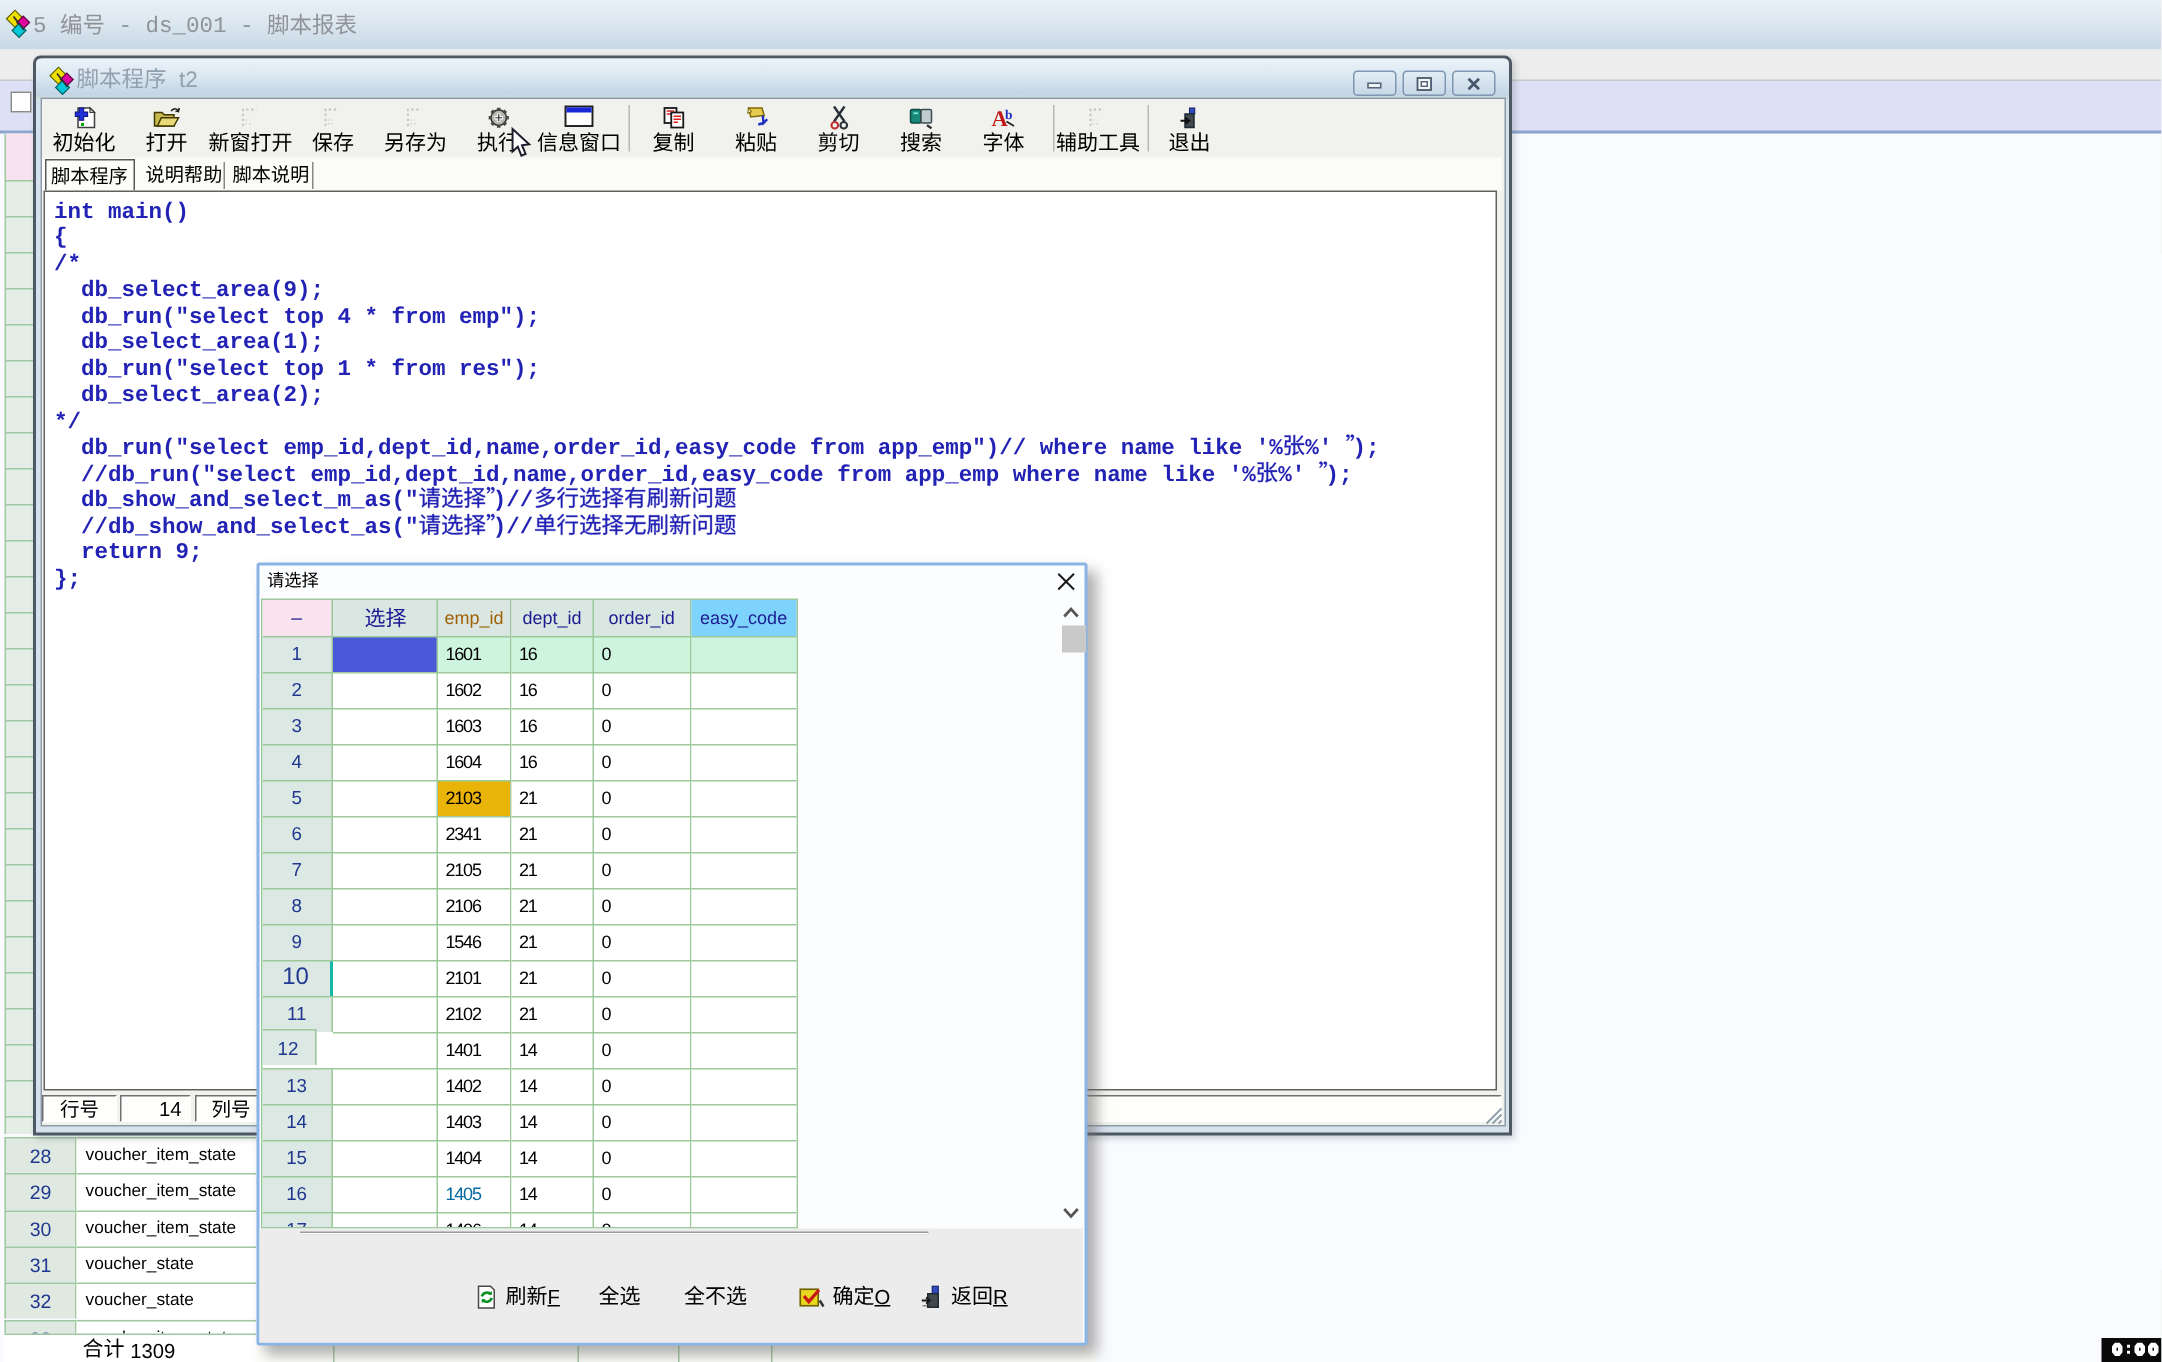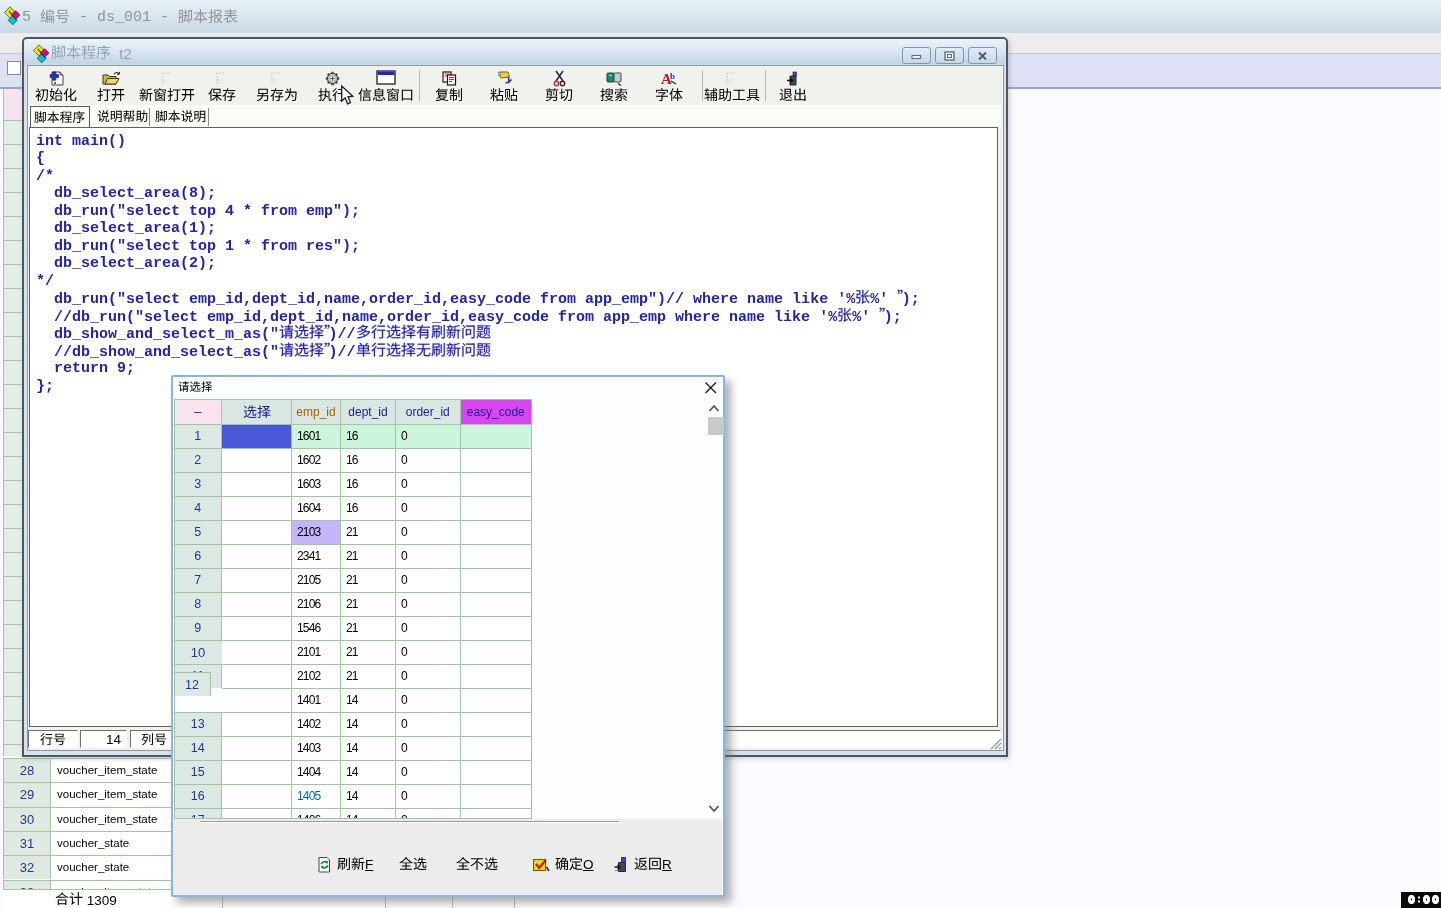--- a/index.html
+++ b/index.html
@@ -374,21 +374,21 @@
         <use href="#g2" transform="translate(0.00,10.94) scale(0.0128,-0.0128)" fill="#000"></use>
         <use href="#g3" transform="translate(12.80,10.94) scale(0.0128,-0.0128)" fill="#000"></use>
         <use href="#g42" transform="translate(25.60,10.94) scale(0.0128,-0.0128)" fill="#000"></use>
         <use href="#g43" transform="translate(38.40,10.94) scale(0.0128,-0.0128)" fill="#000"></use>
       </svg>
       <div style="position:absolute;left:179.5px;top:42px;width:1px;height:18px;background:#888"></div>
       <div style="position:absolute;left:1px;top:61px;width:969px;height:600px;background:#fff;border:1px solid #606060;box-sizing:border-box;overflow:hidden">
         <div style="position:absolute;left:6px;top:4.5px;height:17.5px;line-height:17.5px;font-family:'Liberation Mono',monospace;font-weight:bold;font-size:15px;color:#2222b4;white-space:pre"><span style="white-space:pre">int main()</span></div>
         <div style="position:absolute;left:6px;top:22.0px;height:17.5px;line-height:17.5px;font-family:'Liberation Mono',monospace;font-weight:bold;font-size:15px;color:#2222b4;white-space:pre"><span style="white-space:pre">{</span></div>
         <div style="position:absolute;left:6px;top:39.5px;height:17.5px;line-height:17.5px;font-family:'Liberation Mono',monospace;font-weight:bold;font-size:15px;color:#2222b4;white-space:pre"><span style="white-space:pre">/*</span></div>
-        <div style="position:absolute;left:6px;top:57.0px;height:17.5px;line-height:17.5px;font-family:'Liberation Mono',monospace;font-weight:bold;font-size:15px;color:#2222b4;white-space:pre"><span style="white-space:pre">  db_select_area(8);</span></div>
+        <div style="position:absolute;left:6px;top:57.0px;height:17.5px;line-height:17.5px;font-family:'Liberation Mono',monospace;font-weight:bold;font-size:15px;color:#2222b4;white-space:pre"><span style="white-space:pre">  db_select_area(9);</span></div>
         <div style="position:absolute;left:6px;top:74.5px;height:17.5px;line-height:17.5px;font-family:'Liberation Mono',monospace;font-weight:bold;font-size:15px;color:#2222b4;white-space:pre"><span style="white-space:pre">  db_run("select top 4 * from emp");</span></div>
         <div style="position:absolute;left:6px;top:92.0px;height:17.5px;line-height:17.5px;font-family:'Liberation Mono',monospace;font-weight:bold;font-size:15px;color:#2222b4;white-space:pre"><span style="white-space:pre">  db_select_area(1);</span></div>
         <div style="position:absolute;left:6px;top:109.5px;height:17.5px;line-height:17.5px;font-family:'Liberation Mono',monospace;font-weight:bold;font-size:15px;color:#2222b4;white-space:pre"><span style="white-space:pre">  db_run("select top 1 * from res");</span></div>
         <div style="position:absolute;left:6px;top:127.0px;height:17.5px;line-height:17.5px;font-family:'Liberation Mono',monospace;font-weight:bold;font-size:15px;color:#2222b4;white-space:pre"><span style="white-space:pre">  db_select_area(2);</span></div>
         <div style="position:absolute;left:6px;top:144.5px;height:17.5px;line-height:17.5px;font-family:'Liberation Mono',monospace;font-weight:bold;font-size:15px;color:#2222b4;white-space:pre"><span style="white-space:pre">*/</span></div>
         <div style="position:absolute;left:6px;top:162.0px;height:17.5px;line-height:17.5px;font-family:'Liberation Mono',monospace;font-weight:bold;font-size:15px;color:#2222b4;white-space:pre"><span style="white-space:pre">  db_run("select emp_id,dept_id,name,order_id,easy_code from app_emp")// where name like '%</span><svg width="15.0" height="15.0" style="overflow:visible;vertical-align:-2.5px">
             <use href="#g45" transform="translate(0.00,12.32) scale(0.0150,-0.0150)" fill="#2222b4" stroke="#2222b4" stroke-width="14"></use>
           </svg><span style="white-space:pre">%' </span><svg width="4.5" height="15.0" style="overflow:visible;vertical-align:-2.5px">
             <use href="#g46" transform="translate(0.00,12.32) scale(0.0150,-0.0150)" fill="#2222b4" stroke="#2222b4" stroke-width="14"></use>
           </svg><span style="white-space:pre">);</span></div>
@@ -466,21 +466,21 @@
       <div style="position:absolute;left:0;top:0;width:47.5px;height:23.5px;background:#f9e3ee;border-right:1px solid #9cc89c;box-sizing:border-box;display:flex;align-items:center;justify-content:center;font-family:'Liberation Sans',sans-serif;font-size:13px;color:#1c1c90">–</div>
       <div style="position:absolute;left:47.5px;top:0;width:70.0px;height:23.5px;background:#d9e6e2;border-right:1px solid #9cc89c;box-sizing:border-box;display:flex;align-items:center;justify-content:center;font-family:'Liberation Sans',sans-serif;font-size:12px;color:#1c1c90">
         <svg width="28.0" height="14.0" style="overflow:visible;">
           <use href="#g48" transform="translate(0.00,11.97) scale(0.0140,-0.0140)" fill="#1c1c90"></use>
           <use href="#g49" transform="translate(14.00,11.97) scale(0.0140,-0.0140)" fill="#1c1c90"></use>
         </svg>
       </div>
       <div style="position:absolute;left:117.5px;top:0;width:49.0px;height:23.5px;background:#d9e6e2;border-right:1px solid #9cc89c;box-sizing:border-box;display:flex;align-items:center;justify-content:center;font-family:'Liberation Sans',sans-serif;font-size:12px;color:#a16207">emp_id</div>
       <div style="position:absolute;left:166.5px;top:0;width:55.0px;height:23.5px;background:#d9e6e2;border-right:1px solid #9cc89c;box-sizing:border-box;display:flex;align-items:center;justify-content:center;font-family:'Liberation Sans',sans-serif;font-size:12px;color:#1c1c90">dept_id</div>
       <div style="position:absolute;left:221.5px;top:0;width:64.5px;height:23.5px;background:#d9e6e2;border-right:1px solid #9cc89c;box-sizing:border-box;display:flex;align-items:center;justify-content:center;font-family:'Liberation Sans',sans-serif;font-size:12px;color:#1c1c90">order_id</div>
-      <div style="position:absolute;left:286.0px;top:0;width:71.5px;height:23.5px;background:#d946ef;border-right:1px solid #9cc89c;box-sizing:border-box;display:flex;align-items:center;justify-content:center;font-family:'Liberation Sans',sans-serif;font-size:12px;color:#1c1c90">easy_code</div>
+      <div style="position:absolute;left:286.0px;top:0;width:71.5px;height:23.5px;background:#7dd3fc;border-right:1px solid #9cc89c;box-sizing:border-box;display:flex;align-items:center;justify-content:center;font-family:'Liberation Sans',sans-serif;font-size:12px;color:#1c1c90">easy_code</div>
       <div style="position:absolute;left:0;top:23.5px;width:47.5px;height:24px;background:#dce8e3;border-right:1px solid #9cc89c;border-top:1px solid #9cc89c;box-sizing:border-box;display:flex;align-items:center;justify-content:center;font-family:'Liberation Sans',sans-serif;font-size:12.5px;color:#203890">1</div>
       <div style="position:absolute;left:47.5px;top:23.5px;width:70.0px;height:24px;background:#4a58d8;border-right:1px solid #9cc89c;border-top:1px solid #9cc89c;box-sizing:border-box;display:flex;align-items:center;padding-left:5px;font-family:'Liberation Sans',sans-serif;font-size:12px;letter-spacing:-0.8px;color:#000"></div>
       <div style="position:absolute;left:117.5px;top:23.5px;width:49.0px;height:24px;background:#cdf4dc;border-right:1px solid #9cc89c;border-top:1px solid #9cc89c;box-sizing:border-box;display:flex;align-items:center;padding-left:5px;font-family:'Liberation Sans',sans-serif;font-size:12px;letter-spacing:-0.8px;color:#000">1601</div>
       <div style="position:absolute;left:166.5px;top:23.5px;width:55.0px;height:24px;background:#cdf4dc;border-right:1px solid #9cc89c;border-top:1px solid #9cc89c;box-sizing:border-box;display:flex;align-items:center;padding-left:5px;font-family:'Liberation Sans',sans-serif;font-size:12px;letter-spacing:-0.8px;color:#000">16</div>
       <div style="position:absolute;left:221.5px;top:23.5px;width:64.5px;height:24px;background:#cdf4dc;border-right:1px solid #9cc89c;border-top:1px solid #9cc89c;box-sizing:border-box;display:flex;align-items:center;padding-left:5px;font-family:'Liberation Sans',sans-serif;font-size:12px;letter-spacing:-0.8px;color:#000">0</div>
       <div style="position:absolute;left:286.0px;top:23.5px;width:71.5px;height:24px;background:#cdf4dc;border-right:1px solid #9cc89c;border-top:1px solid #9cc89c;box-sizing:border-box;display:flex;align-items:center;padding-left:5px;font-family:'Liberation Sans',sans-serif;font-size:12px;letter-spacing:-0.8px;color:#000"></div>
       <div style="position:absolute;left:0;top:47.5px;width:47.5px;height:24px;background:#dce8e3;border-right:1px solid #9cc89c;border-top:1px solid #9cc89c;box-sizing:border-box;display:flex;align-items:center;justify-content:center;font-family:'Liberation Sans',sans-serif;font-size:12.5px;color:#203890">2</div>
       <div style="position:absolute;left:47.5px;top:47.5px;width:70.0px;height:24px;background:#fff;border-right:1px solid #9cc89c;border-top:1px solid #9cc89c;box-sizing:border-box;display:flex;align-items:center;padding-left:5px;font-family:'Liberation Sans',sans-serif;font-size:12px;letter-spacing:-0.8px;color:#000"></div>
       <div style="position:absolute;left:117.5px;top:47.5px;width:49.0px;height:24px;background:#fff;border-right:1px solid #9cc89c;border-top:1px solid #9cc89c;box-sizing:border-box;display:flex;align-items:center;padding-left:5px;font-family:'Liberation Sans',sans-serif;font-size:12px;letter-spacing:-0.8px;color:#000">1602</div>
       <div style="position:absolute;left:166.5px;top:47.5px;width:55.0px;height:24px;background:#fff;border-right:1px solid #9cc89c;border-top:1px solid #9cc89c;box-sizing:border-box;display:flex;align-items:center;padding-left:5px;font-family:'Liberation Sans',sans-serif;font-size:12px;letter-spacing:-0.8px;color:#000">16</div>
@@ -493,21 +493,21 @@
       <div style="position:absolute;left:221.5px;top:71.5px;width:64.5px;height:24px;background:#fff;border-right:1px solid #9cc89c;border-top:1px solid #9cc89c;box-sizing:border-box;display:flex;align-items:center;padding-left:5px;font-family:'Liberation Sans',sans-serif;font-size:12px;letter-spacing:-0.8px;color:#000">0</div>
       <div style="position:absolute;left:286.0px;top:71.5px;width:71.5px;height:24px;background:#fff;border-right:1px solid #9cc89c;border-top:1px solid #9cc89c;box-sizing:border-box;display:flex;align-items:center;padding-left:5px;font-family:'Liberation Sans',sans-serif;font-size:12px;letter-spacing:-0.8px;color:#000"></div>
       <div style="position:absolute;left:0;top:95.5px;width:47.5px;height:24px;background:#dce8e3;border-right:1px solid #9cc89c;border-top:1px solid #9cc89c;box-sizing:border-box;display:flex;align-items:center;justify-content:center;font-family:'Liberation Sans',sans-serif;font-size:12.5px;color:#203890">4</div>
       <div style="position:absolute;left:47.5px;top:95.5px;width:70.0px;height:24px;background:#fff;border-right:1px solid #9cc89c;border-top:1px solid #9cc89c;box-sizing:border-box;display:flex;align-items:center;padding-left:5px;font-family:'Liberation Sans',sans-serif;font-size:12px;letter-spacing:-0.8px;color:#000"></div>
       <div style="position:absolute;left:117.5px;top:95.5px;width:49.0px;height:24px;background:#fff;border-right:1px solid #9cc89c;border-top:1px solid #9cc89c;box-sizing:border-box;display:flex;align-items:center;padding-left:5px;font-family:'Liberation Sans',sans-serif;font-size:12px;letter-spacing:-0.8px;color:#000">1604</div>
       <div style="position:absolute;left:166.5px;top:95.5px;width:55.0px;height:24px;background:#fff;border-right:1px solid #9cc89c;border-top:1px solid #9cc89c;box-sizing:border-box;display:flex;align-items:center;padding-left:5px;font-family:'Liberation Sans',sans-serif;font-size:12px;letter-spacing:-0.8px;color:#000">16</div>
       <div style="position:absolute;left:221.5px;top:95.5px;width:64.5px;height:24px;background:#fff;border-right:1px solid #9cc89c;border-top:1px solid #9cc89c;box-sizing:border-box;display:flex;align-items:center;padding-left:5px;font-family:'Liberation Sans',sans-serif;font-size:12px;letter-spacing:-0.8px;color:#000">0</div>
       <div style="position:absolute;left:286.0px;top:95.5px;width:71.5px;height:24px;background:#fff;border-right:1px solid #9cc89c;border-top:1px solid #9cc89c;box-sizing:border-box;display:flex;align-items:center;padding-left:5px;font-family:'Liberation Sans',sans-serif;font-size:12px;letter-spacing:-0.8px;color:#000"></div>
       <div style="position:absolute;left:0;top:119.5px;width:47.5px;height:24px;background:#dce8e3;border-right:1px solid #9cc89c;border-top:1px solid #9cc89c;box-sizing:border-box;display:flex;align-items:center;justify-content:center;font-family:'Liberation Sans',sans-serif;font-size:12.5px;color:#203890">5</div>
       <div style="position:absolute;left:47.5px;top:119.5px;width:70.0px;height:24px;background:#fff;border-right:1px solid #9cc89c;border-top:1px solid #9cc89c;box-sizing:border-box;display:flex;align-items:center;padding-left:5px;font-family:'Liberation Sans',sans-serif;font-size:12px;letter-spacing:-0.8px;color:#000"></div>
-      <div style="position:absolute;left:117.5px;top:119.5px;width:49.0px;height:24px;background:#c4b5fd;border-right:1px solid #9cc89c;border-top:1px solid #9cc89c;box-sizing:border-box;display:flex;align-items:center;padding-left:5px;font-family:'Liberation Sans',sans-serif;font-size:12px;letter-spacing:-0.8px;color:#000">2103</div>
+      <div style="position:absolute;left:117.5px;top:119.5px;width:49.0px;height:24px;background:#eab308;border-right:1px solid #9cc89c;border-top:1px solid #9cc89c;box-sizing:border-box;display:flex;align-items:center;padding-left:5px;font-family:'Liberation Sans',sans-serif;font-size:12px;letter-spacing:-0.8px;color:#000">2103</div>
       <div style="position:absolute;left:166.5px;top:119.5px;width:55.0px;height:24px;background:#fff;border-right:1px solid #9cc89c;border-top:1px solid #9cc89c;box-sizing:border-box;display:flex;align-items:center;padding-left:5px;font-family:'Liberation Sans',sans-serif;font-size:12px;letter-spacing:-0.8px;color:#000">21</div>
       <div style="position:absolute;left:221.5px;top:119.5px;width:64.5px;height:24px;background:#fff;border-right:1px solid #9cc89c;border-top:1px solid #9cc89c;box-sizing:border-box;display:flex;align-items:center;padding-left:5px;font-family:'Liberation Sans',sans-serif;font-size:12px;letter-spacing:-0.8px;color:#000">0</div>
       <div style="position:absolute;left:286.0px;top:119.5px;width:71.5px;height:24px;background:#fff;border-right:1px solid #9cc89c;border-top:1px solid #9cc89c;box-sizing:border-box;display:flex;align-items:center;padding-left:5px;font-family:'Liberation Sans',sans-serif;font-size:12px;letter-spacing:-0.8px;color:#000"></div>
       <div style="position:absolute;left:0;top:143.5px;width:47.5px;height:24px;background:#dce8e3;border-right:1px solid #9cc89c;border-top:1px solid #9cc89c;box-sizing:border-box;display:flex;align-items:center;justify-content:center;font-family:'Liberation Sans',sans-serif;font-size:12.5px;color:#203890">6</div>
       <div style="position:absolute;left:47.5px;top:143.5px;width:70.0px;height:24px;background:#fff;border-right:1px solid #9cc89c;border-top:1px solid #9cc89c;box-sizing:border-box;display:flex;align-items:center;padding-left:5px;font-family:'Liberation Sans',sans-serif;font-size:12px;letter-spacing:-0.8px;color:#000"></div>
       <div style="position:absolute;left:117.5px;top:143.5px;width:49.0px;height:24px;background:#fff;border-right:1px solid #9cc89c;border-top:1px solid #9cc89c;box-sizing:border-box;display:flex;align-items:center;padding-left:5px;font-family:'Liberation Sans',sans-serif;font-size:12px;letter-spacing:-0.8px;color:#000">2341</div>
       <div style="position:absolute;left:166.5px;top:143.5px;width:55.0px;height:24px;background:#fff;border-right:1px solid #9cc89c;border-top:1px solid #9cc89c;box-sizing:border-box;display:flex;align-items:center;padding-left:5px;font-family:'Liberation Sans',sans-serif;font-size:12px;letter-spacing:-0.8px;color:#000">21</div>
       <div style="position:absolute;left:221.5px;top:143.5px;width:64.5px;height:24px;background:#fff;border-right:1px solid #9cc89c;border-top:1px solid #9cc89c;box-sizing:border-box;display:flex;align-items:center;padding-left:5px;font-family:'Liberation Sans',sans-serif;font-size:12px;letter-spacing:-0.8px;color:#000">0</div>
       <div style="position:absolute;left:286.0px;top:143.5px;width:71.5px;height:24px;background:#fff;border-right:1px solid #9cc89c;border-top:1px solid #9cc89c;box-sizing:border-box;display:flex;align-items:center;padding-left:5px;font-family:'Liberation Sans',sans-serif;font-size:12px;letter-spacing:-0.8px;color:#000"></div>
       <div style="position:absolute;left:0;top:167.5px;width:47.5px;height:24px;background:#dce8e3;border-right:1px solid #9cc89c;border-top:1px solid #9cc89c;box-sizing:border-box;display:flex;align-items:center;justify-content:center;font-family:'Liberation Sans',sans-serif;font-size:12.5px;color:#203890">7</div>
@@ -521,33 +521,33 @@
       <div style="position:absolute;left:117.5px;top:191.5px;width:49.0px;height:24px;background:#fff;border-right:1px solid #9cc89c;border-top:1px solid #9cc89c;box-sizing:border-box;display:flex;align-items:center;padding-left:5px;font-family:'Liberation Sans',sans-serif;font-size:12px;letter-spacing:-0.8px;color:#000">2106</div>
       <div style="position:absolute;left:166.5px;top:191.5px;width:55.0px;height:24px;background:#fff;border-right:1px solid #9cc89c;border-top:1px solid #9cc89c;box-sizing:border-box;display:flex;align-items:center;padding-left:5px;font-family:'Liberation Sans',sans-serif;font-size:12px;letter-spacing:-0.8px;color:#000">21</div>
       <div style="position:absolute;left:221.5px;top:191.5px;width:64.5px;height:24px;background:#fff;border-right:1px solid #9cc89c;border-top:1px solid #9cc89c;box-sizing:border-box;display:flex;align-items:center;padding-left:5px;font-family:'Liberation Sans',sans-serif;font-size:12px;letter-spacing:-0.8px;color:#000">0</div>
       <div style="position:absolute;left:286.0px;top:191.5px;width:71.5px;height:24px;background:#fff;border-right:1px solid #9cc89c;border-top:1px solid #9cc89c;box-sizing:border-box;display:flex;align-items:center;padding-left:5px;font-family:'Liberation Sans',sans-serif;font-size:12px;letter-spacing:-0.8px;color:#000"></div>
       <div style="position:absolute;left:0;top:215.5px;width:47.5px;height:24px;background:#dce8e3;border-right:1px solid #9cc89c;border-top:1px solid #9cc89c;box-sizing:border-box;display:flex;align-items:center;justify-content:center;font-family:'Liberation Sans',sans-serif;font-size:12.5px;color:#203890">9</div>
       <div style="position:absolute;left:47.5px;top:215.5px;width:70.0px;height:24px;background:#fff;border-right:1px solid #9cc89c;border-top:1px solid #9cc89c;box-sizing:border-box;display:flex;align-items:center;padding-left:5px;font-family:'Liberation Sans',sans-serif;font-size:12px;letter-spacing:-0.8px;color:#000"></div>
       <div style="position:absolute;left:117.5px;top:215.5px;width:49.0px;height:24px;background:#fff;border-right:1px solid #9cc89c;border-top:1px solid #9cc89c;box-sizing:border-box;display:flex;align-items:center;padding-left:5px;font-family:'Liberation Sans',sans-serif;font-size:12px;letter-spacing:-0.8px;color:#000">1546</div>
       <div style="position:absolute;left:166.5px;top:215.5px;width:55.0px;height:24px;background:#fff;border-right:1px solid #9cc89c;border-top:1px solid #9cc89c;box-sizing:border-box;display:flex;align-items:center;padding-left:5px;font-family:'Liberation Sans',sans-serif;font-size:12px;letter-spacing:-0.8px;color:#000">21</div>
       <div style="position:absolute;left:221.5px;top:215.5px;width:64.5px;height:24px;background:#fff;border-right:1px solid #9cc89c;border-top:1px solid #9cc89c;box-sizing:border-box;display:flex;align-items:center;padding-left:5px;font-family:'Liberation Sans',sans-serif;font-size:12px;letter-spacing:-0.8px;color:#000">0</div>
       <div style="position:absolute;left:286.0px;top:215.5px;width:71.5px;height:24px;background:#fff;border-right:1px solid #9cc89c;border-top:1px solid #9cc89c;box-sizing:border-box;display:flex;align-items:center;padding-left:5px;font-family:'Liberation Sans',sans-serif;font-size:12px;letter-spacing:-0.8px;color:#000"></div>
-      <div style="position:absolute;left:0;top:239.5px;width:52px;height:24px;background:#dce8e3;border-right:5px solid #14b8a6;border-top:1px solid #9cc89c;box-sizing:border-box;display:flex;align-items:center;justify-content:center;font-family:'Liberation Sans',sans-serif;font-size:13px;color:#203890">10</div>
+      <div style="position:absolute;left:0;top:239.5px;width:52px;height:24px;background:#dce8e3;border-right:7px solid #14b8a6;border-top:1px solid #9cc89c;box-sizing:border-box;display:flex;align-items:center;justify-content:center;font-family:'Liberation Sans',sans-serif;font-size:16px;color:#203890">10</div>
       <div style="position:absolute;left:47.5px;top:239.5px;width:70.0px;height:24px;background:#fff;border-right:1px solid #9cc89c;border-top:1px solid #9cc89c;box-sizing:border-box;display:flex;align-items:center;padding-left:5px;font-family:'Liberation Sans',sans-serif;font-size:12px;letter-spacing:-0.8px;color:#000"></div>
       <div style="position:absolute;left:117.5px;top:239.5px;width:49.0px;height:24px;background:#fff;border-right:1px solid #9cc89c;border-top:1px solid #9cc89c;box-sizing:border-box;display:flex;align-items:center;padding-left:5px;font-family:'Liberation Sans',sans-serif;font-size:12px;letter-spacing:-0.8px;color:#000">2101</div>
       <div style="position:absolute;left:166.5px;top:239.5px;width:55.0px;height:24px;background:#fff;border-right:1px solid #9cc89c;border-top:1px solid #9cc89c;box-sizing:border-box;display:flex;align-items:center;padding-left:5px;font-family:'Liberation Sans',sans-serif;font-size:12px;letter-spacing:-0.8px;color:#000">21</div>
       <div style="position:absolute;left:221.5px;top:239.5px;width:64.5px;height:24px;background:#fff;border-right:1px solid #9cc89c;border-top:1px solid #9cc89c;box-sizing:border-box;display:flex;align-items:center;padding-left:5px;font-family:'Liberation Sans',sans-serif;font-size:12px;letter-spacing:-0.8px;color:#000">0</div>
       <div style="position:absolute;left:286.0px;top:239.5px;width:71.5px;height:24px;background:#fff;border-right:1px solid #9cc89c;border-top:1px solid #9cc89c;box-sizing:border-box;display:flex;align-items:center;padding-left:5px;font-family:'Liberation Sans',sans-serif;font-size:12px;letter-spacing:-0.8px;color:#000"></div>
       <div style="position:absolute;left:0;top:263.5px;width:47.5px;height:24px;background:#dce8e3;border-right:1px solid #9cc89c;border-top:1px solid #9cc89c;box-sizing:border-box;display:flex;align-items:center;justify-content:center;font-family:'Liberation Sans',sans-serif;font-size:12.5px;color:#203890">11</div>
       <div style="position:absolute;left:47.5px;top:263.5px;width:70.0px;height:24px;background:#fff;border-right:1px solid #9cc89c;border-top:1px solid #9cc89c;box-sizing:border-box;display:flex;align-items:center;padding-left:5px;font-family:'Liberation Sans',sans-serif;font-size:12px;letter-spacing:-0.8px;color:#000"></div>
       <div style="position:absolute;left:117.5px;top:263.5px;width:49.0px;height:24px;background:#fff;border-right:1px solid #9cc89c;border-top:1px solid #9cc89c;box-sizing:border-box;display:flex;align-items:center;padding-left:5px;font-family:'Liberation Sans',sans-serif;font-size:12px;letter-spacing:-0.8px;color:#000">2102</div>
       <div style="position:absolute;left:166.5px;top:263.5px;width:55.0px;height:24px;background:#fff;border-right:1px solid #9cc89c;border-top:1px solid #9cc89c;box-sizing:border-box;display:flex;align-items:center;padding-left:5px;font-family:'Liberation Sans',sans-serif;font-size:12px;letter-spacing:-0.8px;color:#000">21</div>
       <div style="position:absolute;left:221.5px;top:263.5px;width:64.5px;height:24px;background:#fff;border-right:1px solid #9cc89c;border-top:1px solid #9cc89c;box-sizing:border-box;display:flex;align-items:center;padding-left:5px;font-family:'Liberation Sans',sans-serif;font-size:12px;letter-spacing:-0.8px;color:#000">0</div>
       <div style="position:absolute;left:286.0px;top:263.5px;width:71.5px;height:24px;background:#fff;border-right:1px solid #9cc89c;border-top:1px solid #9cc89c;box-sizing:border-box;display:flex;align-items:center;padding-left:5px;font-family:'Liberation Sans',sans-serif;font-size:12px;letter-spacing:-0.8px;color:#000"></div>
-      <div style="position:absolute;left:0;top:272px;width:36px;height:24px;background:#dce8e3;border-right:1px solid #9cc89c;border-top:1px solid #9cc89c;box-sizing:border-box;display:flex;align-items:center;justify-content:center;font-family:'Liberation Sans',sans-serif;font-size:12.5px;color:#203890">12</div>
+      <div style="position:absolute;left:0;top:286px;width:36px;height:24px;background:#dce8e3;border-right:1px solid #9cc89c;border-top:1px solid #9cc89c;box-sizing:border-box;display:flex;align-items:center;justify-content:center;font-family:'Liberation Sans',sans-serif;font-size:12.5px;color:#203890">12</div>
       <div style="position:absolute;left:47.5px;top:287.5px;width:70.0px;height:24px;background:#fff;border-right:1px solid #9cc89c;border-top:1px solid #9cc89c;box-sizing:border-box;display:flex;align-items:center;padding-left:5px;font-family:'Liberation Sans',sans-serif;font-size:12px;letter-spacing:-0.8px;color:#000"></div>
       <div style="position:absolute;left:117.5px;top:287.5px;width:49.0px;height:24px;background:#fff;border-right:1px solid #9cc89c;border-top:1px solid #9cc89c;box-sizing:border-box;display:flex;align-items:center;padding-left:5px;font-family:'Liberation Sans',sans-serif;font-size:12px;letter-spacing:-0.8px;color:#000">1401</div>
       <div style="position:absolute;left:166.5px;top:287.5px;width:55.0px;height:24px;background:#fff;border-right:1px solid #9cc89c;border-top:1px solid #9cc89c;box-sizing:border-box;display:flex;align-items:center;padding-left:5px;font-family:'Liberation Sans',sans-serif;font-size:12px;letter-spacing:-0.8px;color:#000">14</div>
       <div style="position:absolute;left:221.5px;top:287.5px;width:64.5px;height:24px;background:#fff;border-right:1px solid #9cc89c;border-top:1px solid #9cc89c;box-sizing:border-box;display:flex;align-items:center;padding-left:5px;font-family:'Liberation Sans',sans-serif;font-size:12px;letter-spacing:-0.8px;color:#000">0</div>
       <div style="position:absolute;left:286.0px;top:287.5px;width:71.5px;height:24px;background:#fff;border-right:1px solid #9cc89c;border-top:1px solid #9cc89c;box-sizing:border-box;display:flex;align-items:center;padding-left:5px;font-family:'Liberation Sans',sans-serif;font-size:12px;letter-spacing:-0.8px;color:#000"></div>
       <div style="position:absolute;left:0;top:311.5px;width:47.5px;height:24px;background:#dce8e3;border-right:1px solid #9cc89c;border-top:1px solid #9cc89c;box-sizing:border-box;display:flex;align-items:center;justify-content:center;font-family:'Liberation Sans',sans-serif;font-size:12.5px;color:#203890">13</div>
       <div style="position:absolute;left:47.5px;top:311.5px;width:70.0px;height:24px;background:#fff;border-right:1px solid #9cc89c;border-top:1px solid #9cc89c;box-sizing:border-box;display:flex;align-items:center;padding-left:5px;font-family:'Liberation Sans',sans-serif;font-size:12px;letter-spacing:-0.8px;color:#000"></div>
       <div style="position:absolute;left:117.5px;top:311.5px;width:49.0px;height:24px;background:#fff;border-right:1px solid #9cc89c;border-top:1px solid #9cc89c;box-sizing:border-box;display:flex;align-items:center;padding-left:5px;font-family:'Liberation Sans',sans-serif;font-size:12px;letter-spacing:-0.8px;color:#000">1402</div>
       <div style="position:absolute;left:166.5px;top:311.5px;width:55.0px;height:24px;background:#fff;border-right:1px solid #9cc89c;border-top:1px solid #9cc89c;box-sizing:border-box;display:flex;align-items:center;padding-left:5px;font-family:'Liberation Sans',sans-serif;font-size:12px;letter-spacing:-0.8px;color:#000">14</div>
       <div style="position:absolute;left:221.5px;top:311.5px;width:64.5px;height:24px;background:#fff;border-right:1px solid #9cc89c;border-top:1px solid #9cc89c;box-sizing:border-box;display:flex;align-items:center;padding-left:5px;font-family:'Liberation Sans',sans-serif;font-size:12px;letter-spacing:-0.8px;color:#000">0</div>

